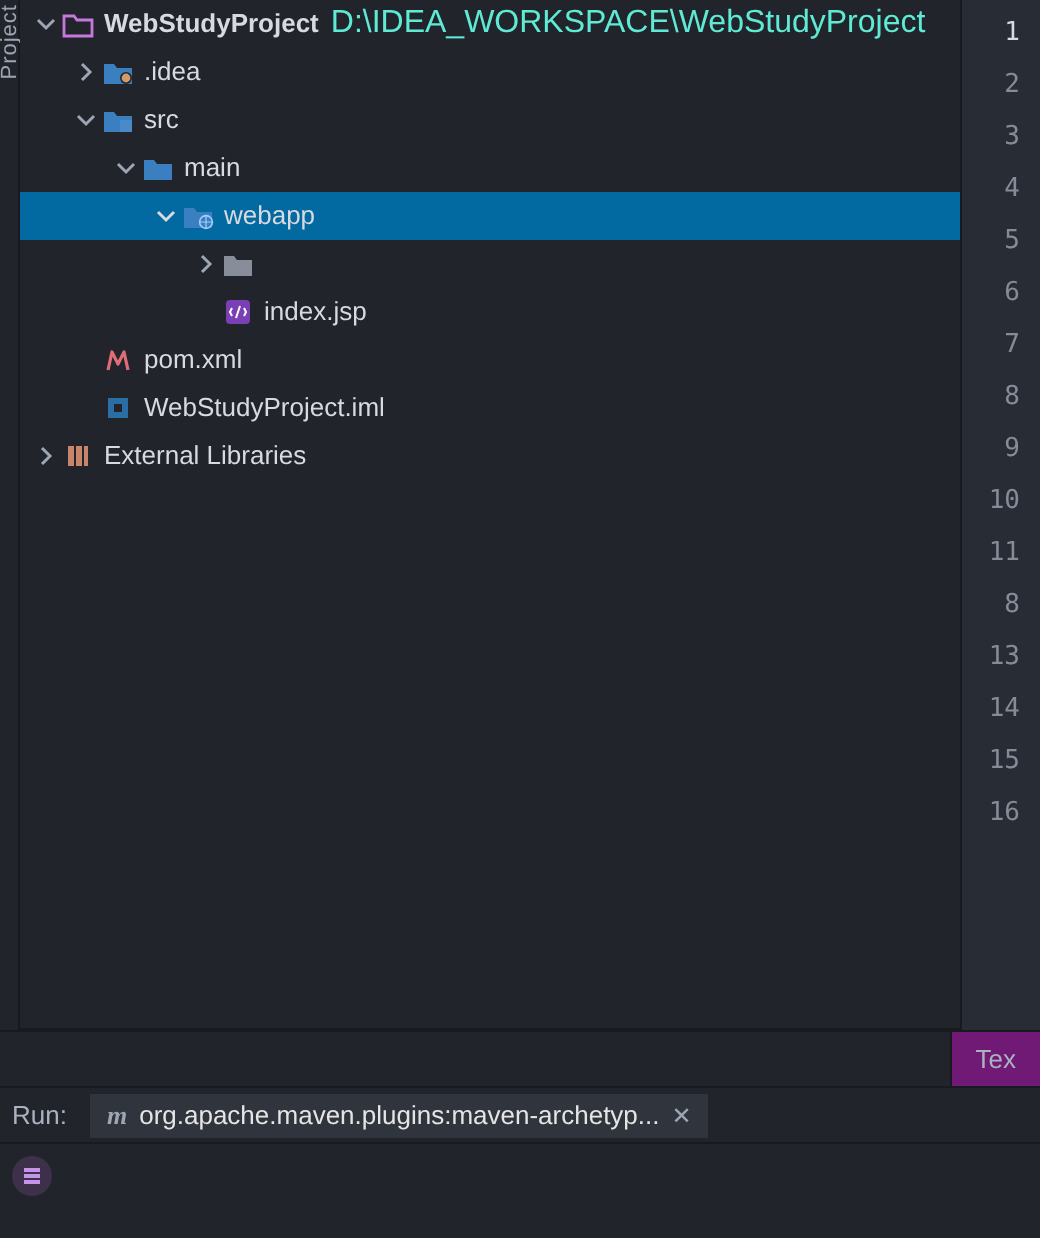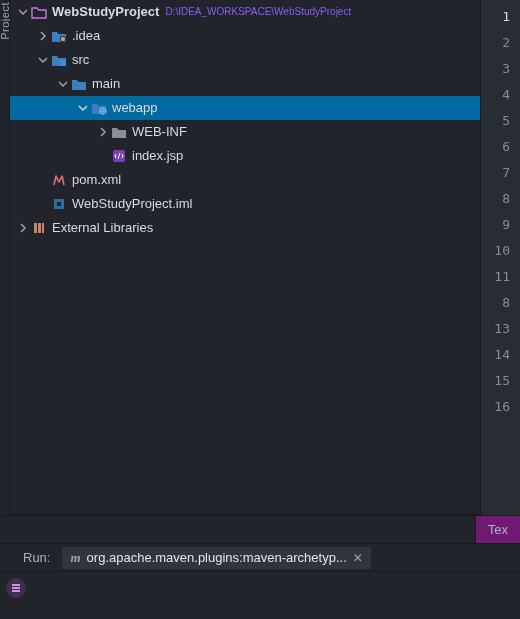--- a/index.html
+++ b/index.html
@@ -12,28 +12,28 @@
   .tree-ul { list-style: none; }
   .tree-li { white-space: nowrap; }
   .row { display: flex; align-items: center; height: 24px; line-height: 24px; cursor: default; }
   .row.selected { background: #0369a1; }
   .chev { width: 14px; display: inline-flex; justify-content: center; color: #9da5b4; font-size: 10px; }
   .chev.hidden { visibility: hidden; }
   .icon { width: 18px; display: inline-flex; align-items: center; justify-content: center; margin-right: 4px; }
   svg { display: block; }
   .label { color: #d7dae0; }
   .label.bold { font-weight: 700; }
-  .path-suffix { color: #8b5cf6; margin-left: 6px; font-size: 10px; }
+  .path-suffix { color: #5eead4; margin-left: 6px; font-size: 16px; }
   .gutter { flex: 1 1 auto; background: #282c34; border-left: 1px solid #181a1f; display: flex; flex-direction: column; align-items: center; padding-top: 4px; color: #858c98; font-family: Consolas, monospace; font-size: 13px; }
   .gutter .ln { height: 26px; line-height: 26px; width: 100%; text-align: right; padding-right: 10px; }
   .gutter .ln.current { color: #d7dae0; }
   .divider-row { height: 28px; background: #21252b; border-top: 1px solid #181a1f; display: flex; justify-content: flex-end; align-items: center; }
   .tab-right { height: 100%; display: flex; align-items: center; padding: 0 12px; color: #abb2bf; background: #701a75; border-left: 1px solid #181a1f; cursor: pointer; }
   .run-row { height: 28px; background: #21252b; border-top: 1px solid #181a1f; display: flex; align-items: center; gap: 8px; padding-left: 6px; }
-  .run-label { color: #abb2bf; margin-right: 4px; margin-left: 17px; }
+  .run-label { color: #abb2bf; margin-right: 4px; }
   .run-tab { display: flex; align-items: center; background: #30343c; height: 22px; padding: 0 8px; border-radius: 0; gap: 6px; max-width: 340px; }
   .run-tab .m-icon { color: #9da5b4; font-style: italic; font-family: Georgia, serif; font-weight: 700; }
   .run-tab .text { color: #e5e5e5; white-space: nowrap; overflow: hidden; text-overflow: ellipsis; max-width: 270px; }
   .run-tab .close { color: #9da5b4; cursor: pointer; font-size: 12px; }
   .bottom { flex: 1 1 auto; background: #21252b; border-top: 1px solid #181a1f; display: flex; align-items: flex-start; padding: 6px; }
   .round-btn { width: 20px; height: 20px; border-radius: 50%; background: #3e2f4a; display: flex; align-items: center; justify-content: center; cursor: pointer; }
   .round-btn svg { display:block; }
 </style>
 </head>
 <body>
@@ -138,21 +138,20 @@
             <span class="chev">
               <svg width="10" height="10" viewBox="0 0 10 10">
                   <path d="M3 1 L7 5 L3 9" stroke="#9da5b4" stroke-width="1.5" fill="none"></path>
                 </svg>
             </span>
             <span class="icon">
               <svg width="16" height="14" viewBox="0 0 16 14">
                   <path d="M1 3 h5 l1.5 2 H15 v8 H1 Z" fill="#878e9a"></path>
                 </svg>
             </span>
-            <span class="label">WEB-INF</span>
           </div>
         </li>
 
         <li class="tree-li">
           <div class="row" style="padding-left:86px">
             <span class="chev hidden">·</span>
             <span class="icon">
               <svg width="14" height="14" viewBox="0 0 14 14">
                   <rect x="1" y="1" width="12" height="12" rx="2" fill="#7b3fb5"></rect>
                   <path d="M4 5 L3 7 L4 9 M10 5 L11 7 L10 9 M8 4 L6 10" stroke="#fff" stroke-width="1" fill="none"></path>

